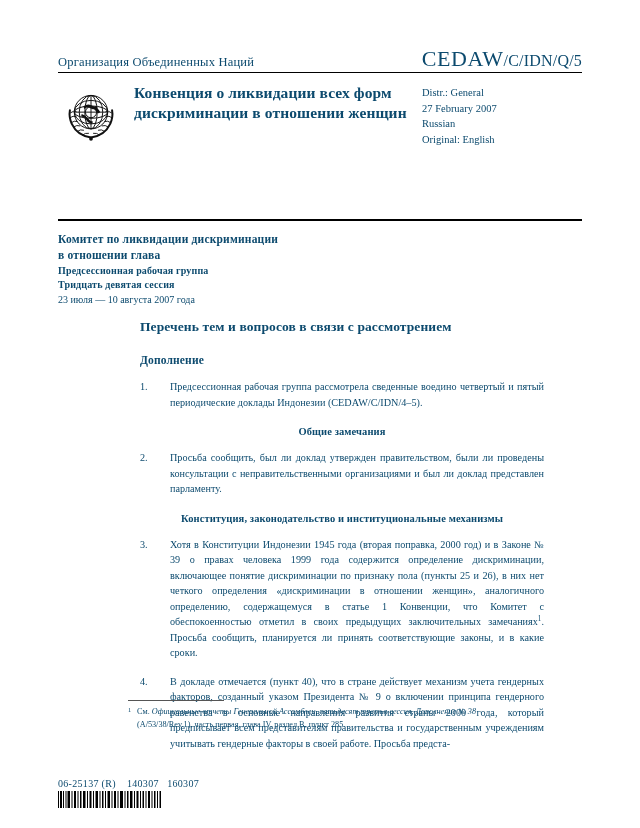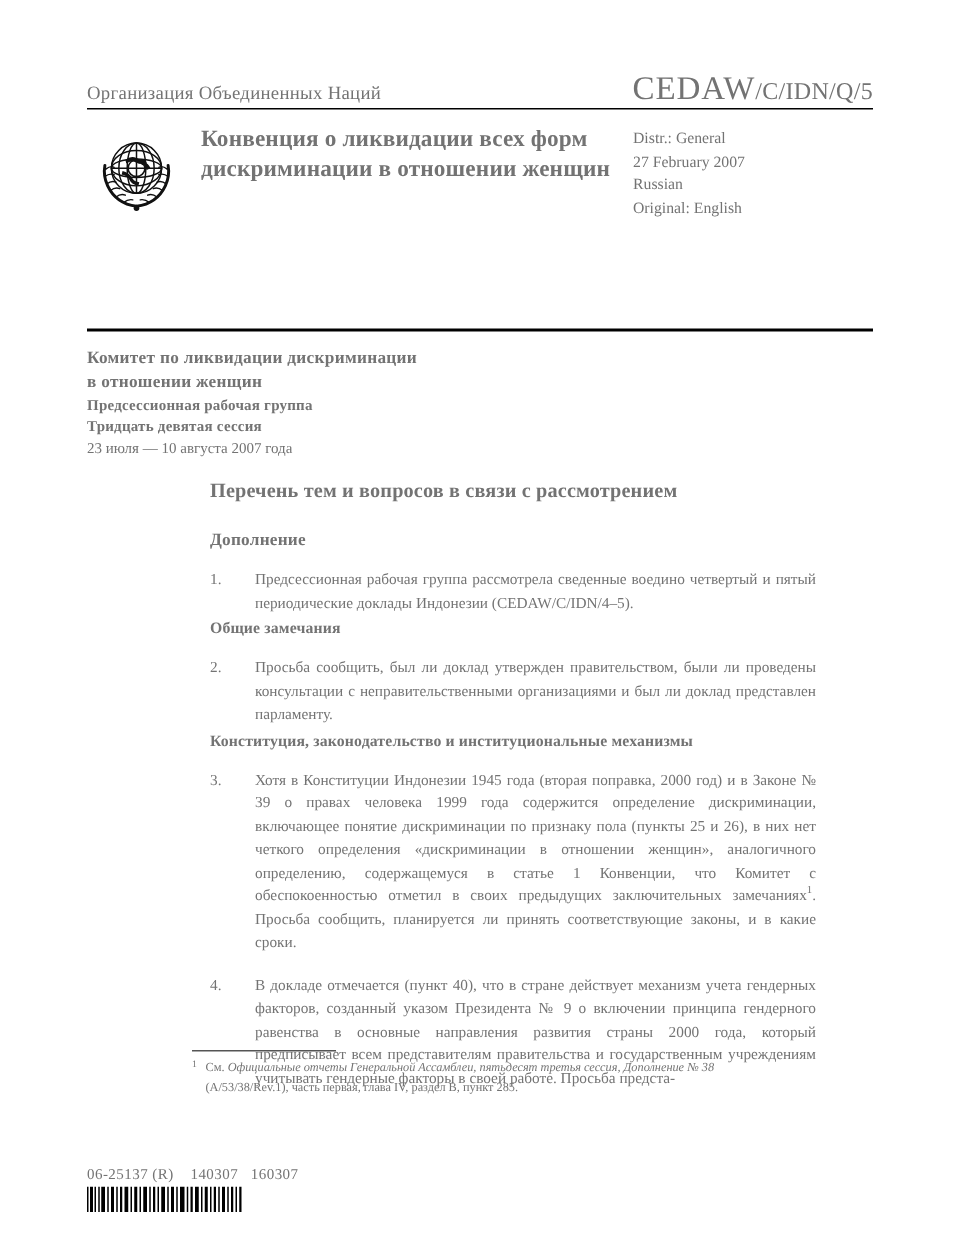--- a/index.html
+++ b/index.html
@@ -7,21 +7,21 @@
     margin: 0;
     padding: 0;
     background: #ffffff;
   }
   .page {
     position: relative;
     width: 640px;
     height: 828px;
     background: #ffffff;
     font-family: "Liberation Serif", "DejaVu Serif", serif;
-    color: #737373;
+    color: #0c4a6e;
     overflow: hidden;
     box-sizing: border-box;
   }
 
   
   .masthead {
     position: absolute;
     left: 58px;
     top: 48px;
     width: 524px;
@@ -135,23 +135,24 @@
   }
   .country {
     font-weight: bold;
     font-size: 11.5px;
     margin-top: 18px;
     letter-spacing: 0.15px;
   }
   .section-head {
     font-weight: bold;
     font-size: 10.5px;
-    margin-top: 4px;
+    margin-top: 16px;
     margin-bottom: 2px;
     letter-spacing: 0.1px;
+    text-align: center;
   }
   .para {
     font-size: 10.2px;
     line-height: 1.52;
     text-align: justify;
     margin-top: 13px;
     text-indent: 0;
     position: relative;
     padding-left: 30px;
   }
@@ -282,21 +283,21 @@
         <div>Original: English</div>
       </div>
 
     </div>
   </div>
 
   <div class="rule-thick"></div>
 
   <div class="committee">
     <div class="committee-name">Комитет по ликвидации дискриминации</div>
-    <div class="committee-name">в отношении женщин</div>
+    <div class="committee-name">в отношении глава</div>
     <div class="committee-sub">Предсессионная рабочая группа</div>
     <div class="committee-sub">Тридцать девятая сессия</div>
     <div class="committee-dates">23 июля — 10 августа 2007 года</div>
   </div>
 
   <div class="content">
 
     <div class="doc-title">
       <div>Перечень тем и вопросов в связи с рассмотрением</div>
     </div>

